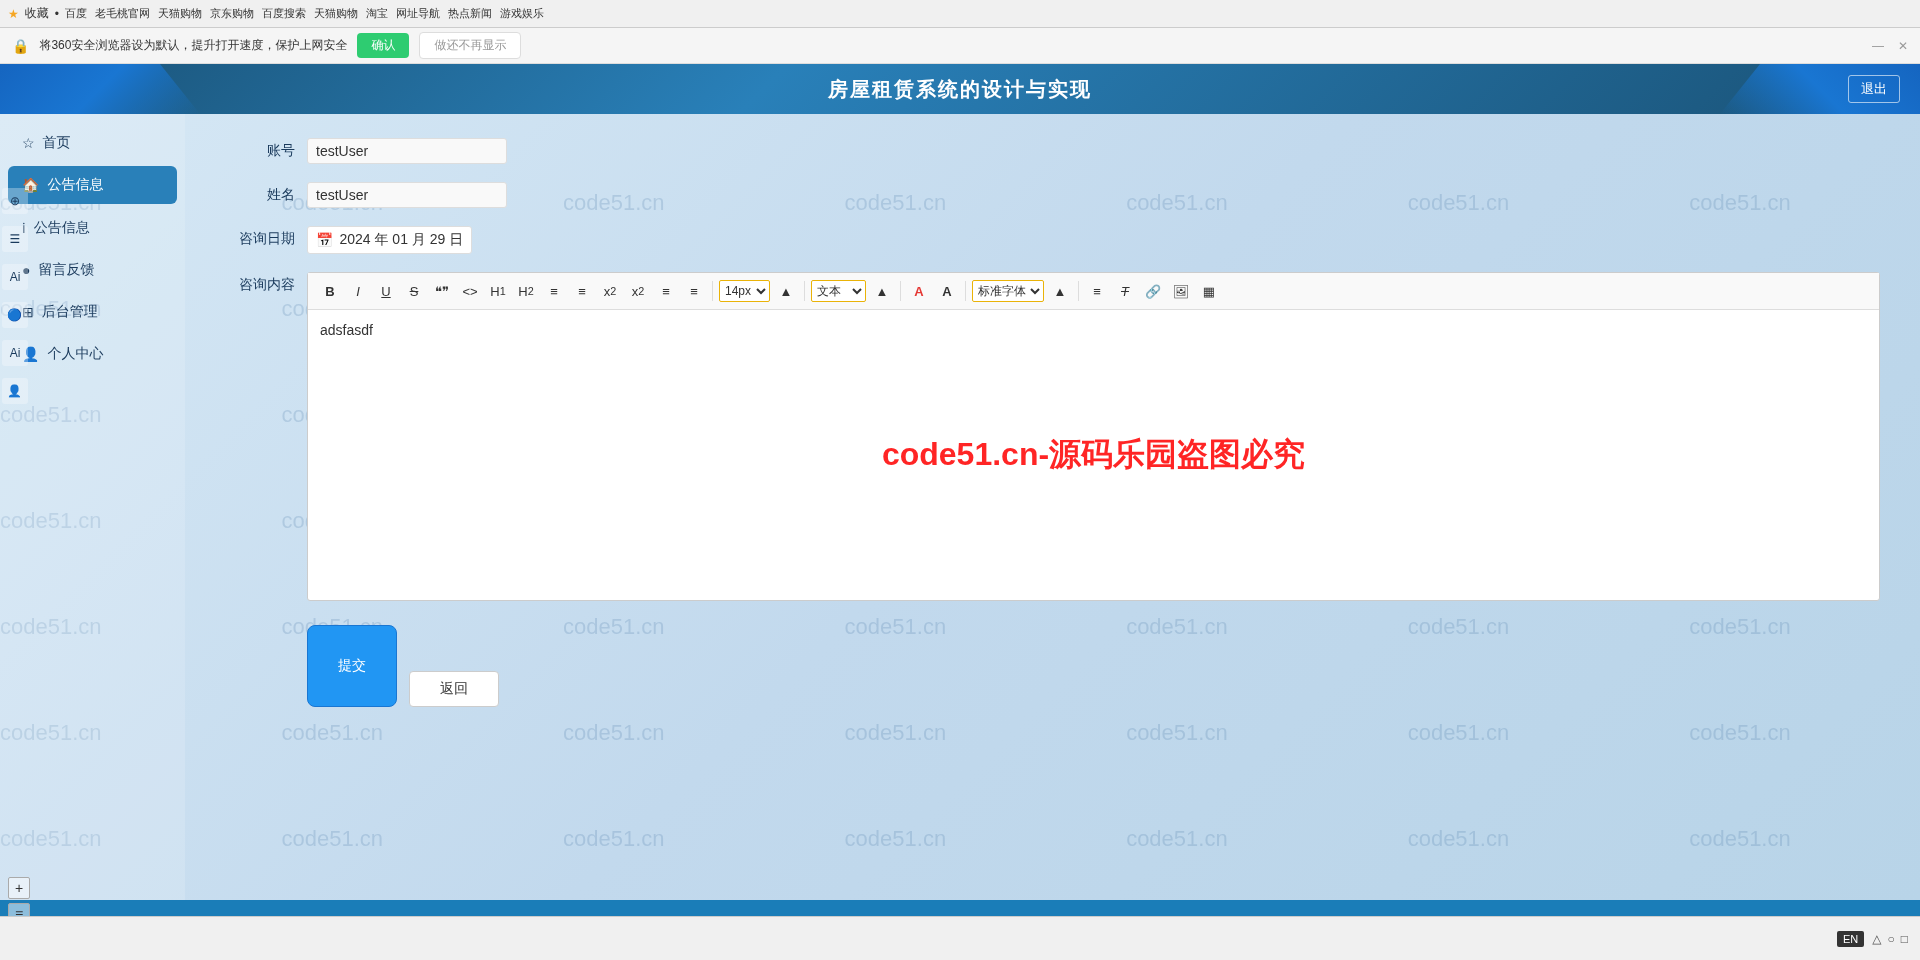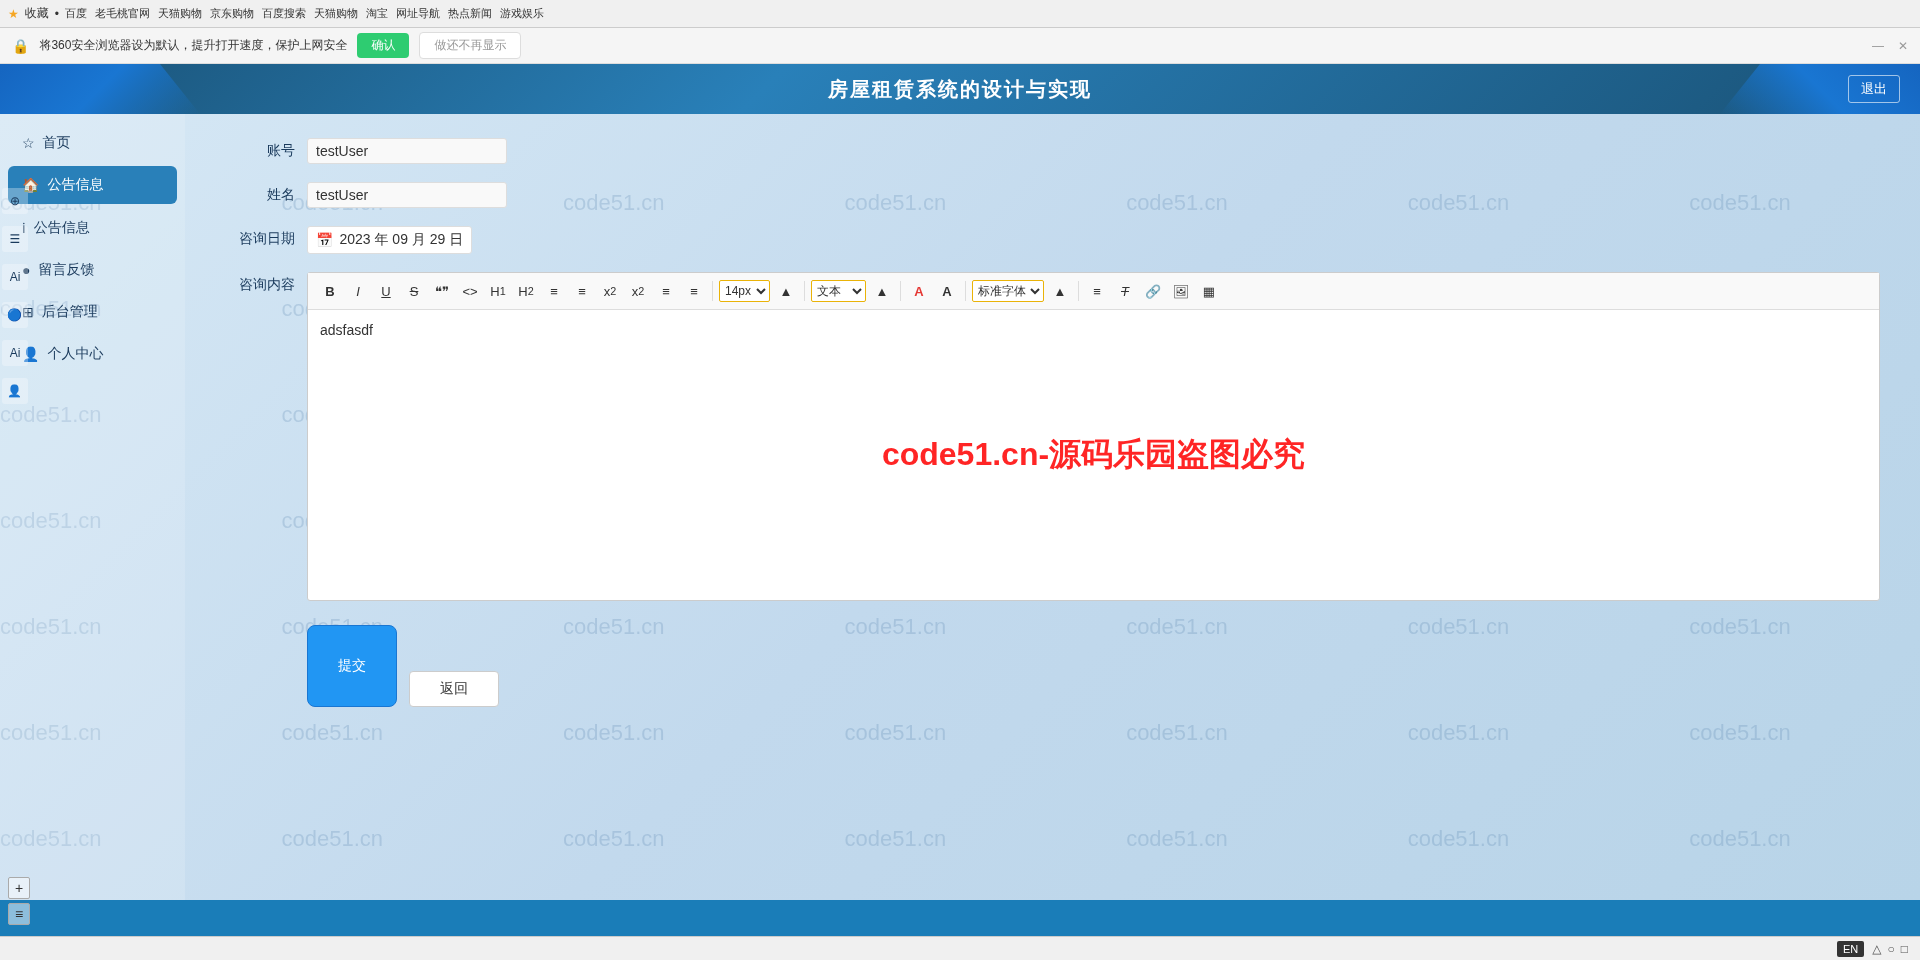--- a/index.html
+++ b/index.html
@@ -295,21 +295,21 @@
     .app-footer {
       height: 60px;
       background: #1a7db8;
       z-index: 10;
     }
 
     
     .browser-bottom {
       position: absolute;
       bottom: 0; left: 0; right: 0;
-      height: 24px;
+      height: 44px;
       background: #f0f0f0;
       border-top: 1px solid #ccc;
       display: flex;
       align-items: center;
       justify-content: flex-end;
       padding: 0 12px;
       gap: 8px;
       font-size: 11px;
       z-index: 100;
     }
@@ -531,21 +531,21 @@
 
         <div class="form-row">
           <span class="form-label">姓名</span>
           <span class="form-value readonly">testUser</span>
         </div>
 
         <div class="form-row">
           <span class="form-label">咨询日期</span>
           <div class="date-field">
             <span class="date-icon">📅</span>
-            <span>2023 年 09 月 29 日</span>
+            <span>2024 年 01 月 29 日</span>
           </div>
         </div>
 
         <div class="form-content-row">
           <span class="form-label">咨询内容</span>
           <div class="editor-container">
 
             <div class="editor-toolbar">
               <button class="toolbar-btn bold">B</button>
               <button class="toolbar-btn italic">I</button>

